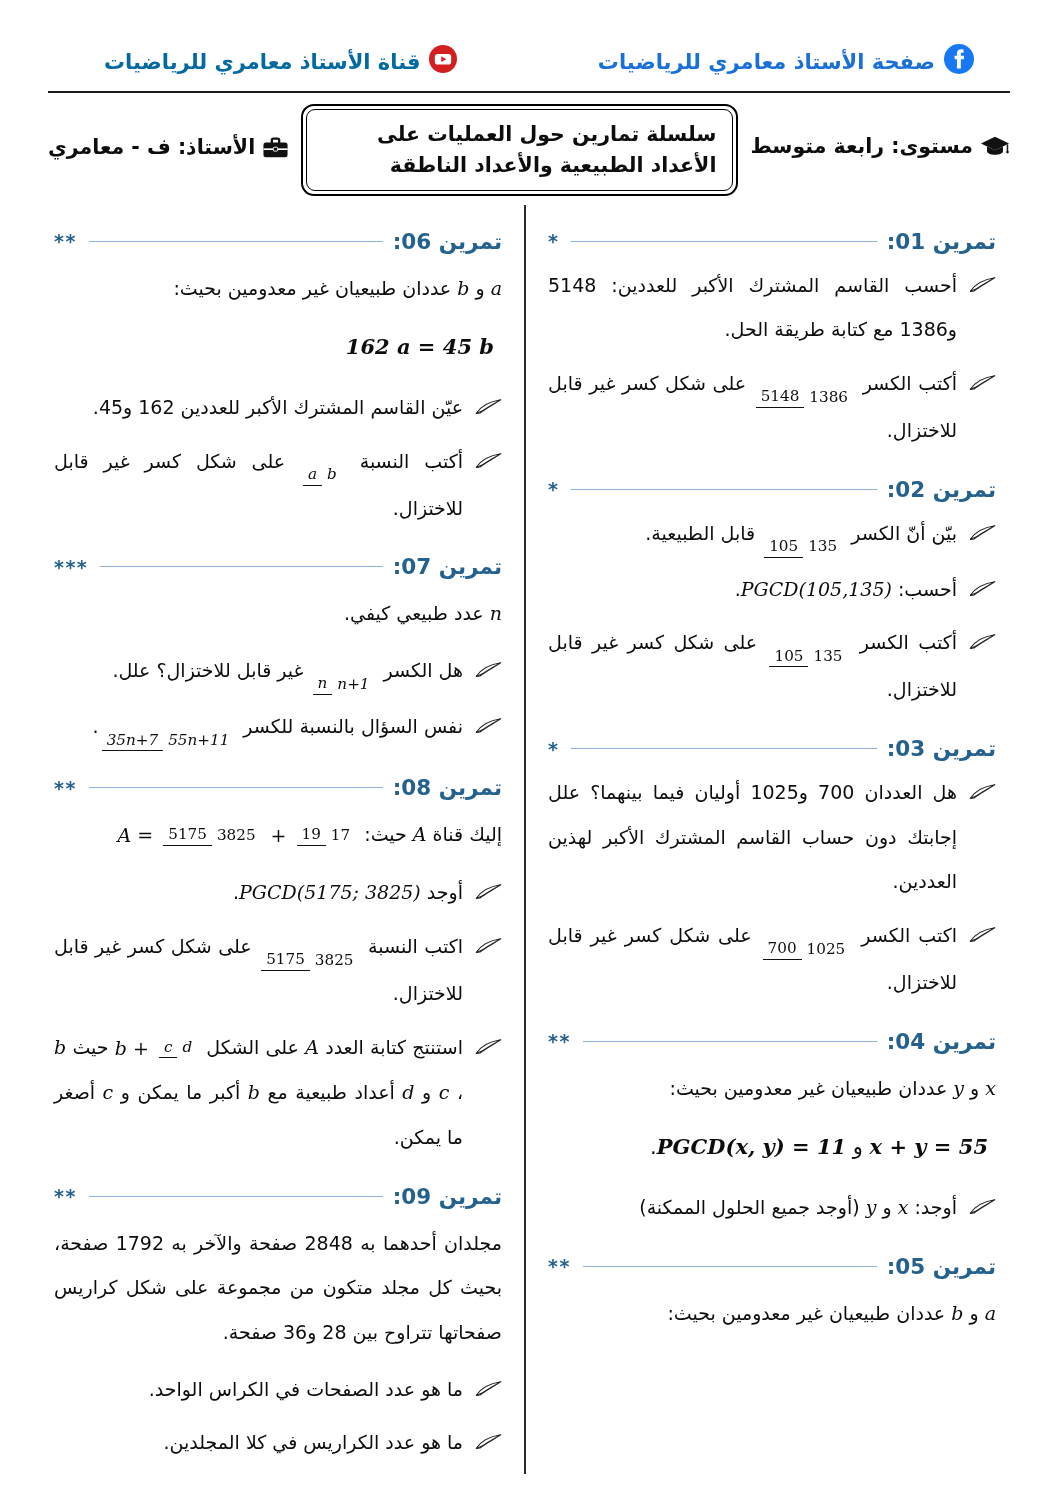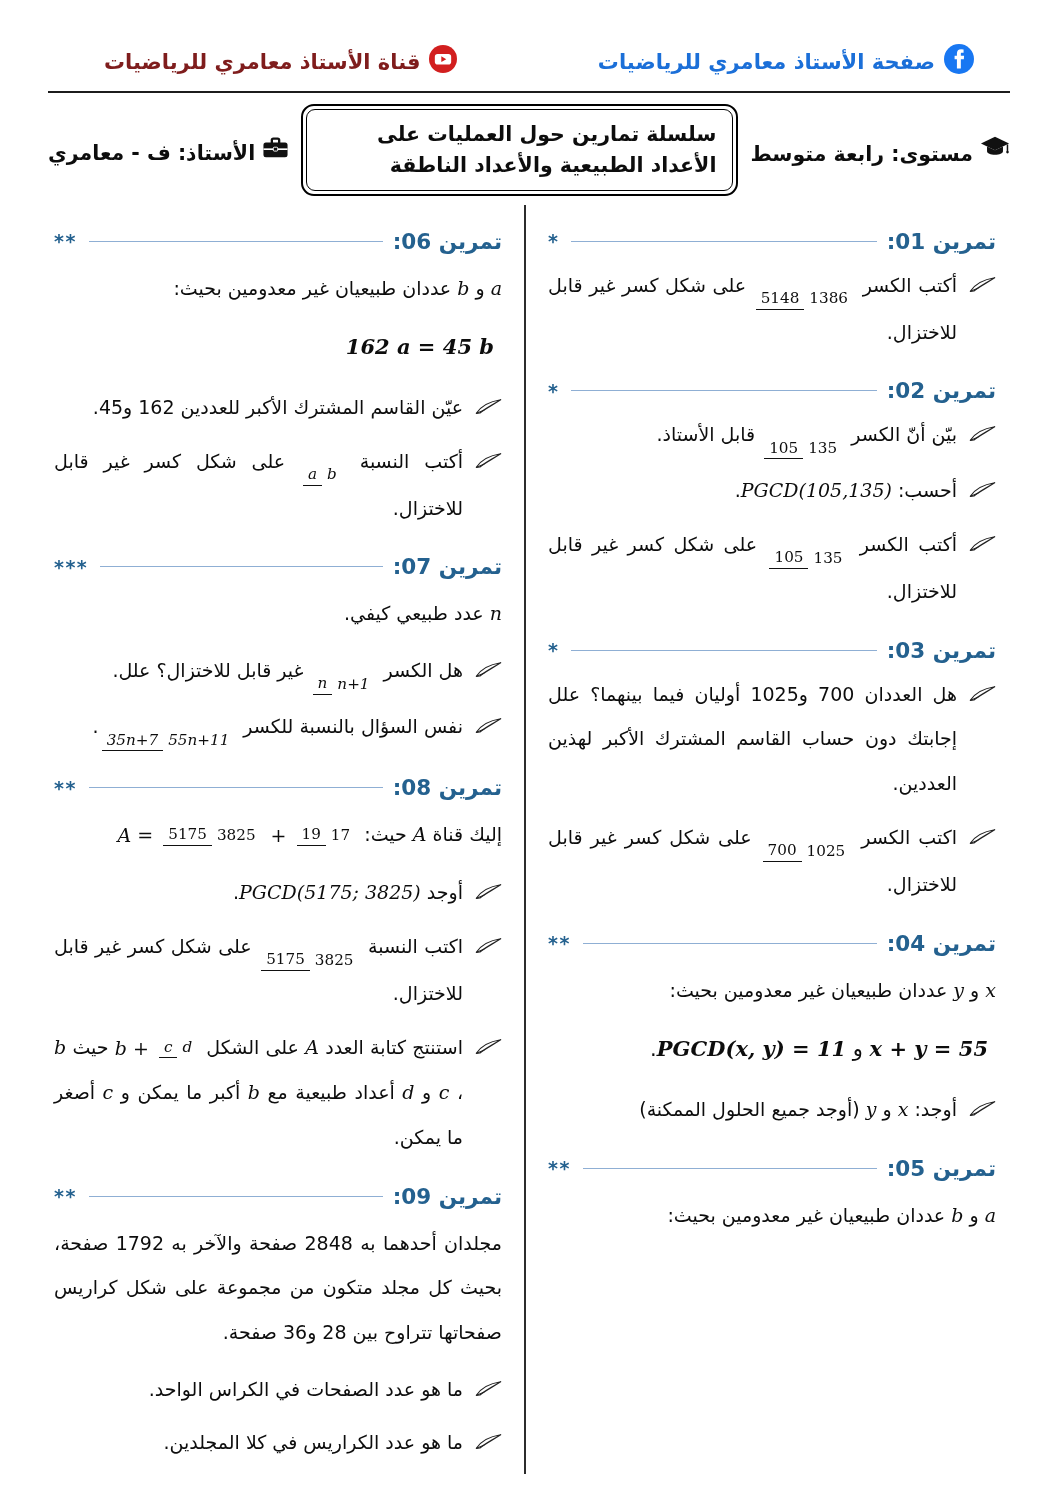--- a/index.html
+++ b/index.html
@@ -7,24 +7,24 @@
     width:1058px;height:1497px;box-sizing:border-box;
     margin:0 auto;background:#fff;overflow:hidden;
     padding:42px 48px 0 48px;
     font-family:"DejaVu Sans",sans-serif;color:#0d0d0d;
     direction:rtl;
   }
   
   .brand-row{display:flex;justify-content:space-between;align-items:center;padding:2px 36px 12px 56px;}
   .brand{display:flex;align-items:center;gap:9px;font-weight:700;font-size:21px;}
   .brand.fb{color:#1B6FD8;}
-  .brand.yt{color:#7f1d1d;text-align:right;}
+  .brand.yt{color:#0369a1;text-align:right;}
   .top-rule{border-top:2.4px solid #1c1c1c;}
   .meta-row{display:flex;align-items:center;justify-content:space-between;gap:12px;padding:11px 0 9px;}
-  .level,.teacher{display:flex;align-items:flex-end;gap:7px;font-weight:700;font-size:20.5px;white-space:nowrap;}
+  .level,.teacher{display:flex;align-items:flex-start;gap:7px;font-weight:700;font-size:20.5px;white-space:nowrap;}
   .title-box{border:2px solid #000;border-radius:13px;padding:3px;flex:0 1 545px;}
   .title-box .inner{border:1.6px solid #000;border-radius:9px;padding:9px 16px;text-align:right;font-weight:700;font-size:20.5px;line-height:1.5;}
   
   .columns{display:flex;align-items:stretch;min-height:1228px;}
   .col{flex:1 1 0;min-width:0;}
   .col.first{padding:0 14px 0 22px;}
   .col.second{padding:0 22px 0 6px;}
   .divider{flex:0 0 2px;background:#2c2c2c;}
   
   .ex-head{display:flex;align-items:center;margin:24px 0 4px;}
@@ -109,41 +109,48 @@
           <div class="ex-head">
             <span class="ex-title">تمرين 01:</span>
             <span class="ex-line"></span>
             <span class="ex-stars">*</span>
           </div>
           <div class="bullet">
             <span class="pen"><svg width="27" height="17" viewBox="0 0 30 18">
                 <path d="M1.5 16.5C7 8.2 15 3.6 28.5 1.5 19 7.6 11 11.6 5.5 16.2Z" fill="none" stroke="#222" stroke-width="1.4" stroke-linejoin="round"></path>
                 <path d="M1.5 16.5 10.5 12.9" stroke="#222" stroke-width="1.1"></path>
               </svg></span>
+            <span class="btxt"><span>أحسب القاسم المشترك الأكبر للعددين: 5148 و1386 مع كتابة طريقة الحل.</span></span>
+          </div>
+          <div class="bullet">
+            <span class="pen"><svg width="27" height="17" viewBox="0 0 30 18">
+                <path d="M1.5 16.5C7 8.2 15 3.6 28.5 1.5 19 7.6 11 11.6 5.5 16.2Z" fill="none" stroke="#222" stroke-width="1.4" stroke-linejoin="round"></path>
+                <path d="M1.5 16.5 10.5 12.9" stroke="#222" stroke-width="1.1"></path>
+              </svg></span>
             <span class="btxt"><span>أكتب الكسر </span><span class="frac">
                 <span class="fn">5148</span>
                 <span class="fd">1386</span>
               </span><span> على شكل كسر غير قابل للاختزال.</span></span>
           </div>
         </article>
         <article class="ex">
           <div class="ex-head">
             <span class="ex-title">تمرين 02:</span>
             <span class="ex-line"></span>
             <span class="ex-stars">*</span>
           </div>
           <div class="bullet">
             <span class="pen"><svg width="27" height="17" viewBox="0 0 30 18">
                 <path d="M1.5 16.5C7 8.2 15 3.6 28.5 1.5 19 7.6 11 11.6 5.5 16.2Z" fill="none" stroke="#222" stroke-width="1.4" stroke-linejoin="round"></path>
                 <path d="M1.5 16.5 10.5 12.9" stroke="#222" stroke-width="1.1"></path>
               </svg></span>
             <span class="btxt"><span>بيّن أنّ الكسر </span><span class="frac">
                 <span class="fn">105</span>
                 <span class="fd">135</span>
-              </span><span> قابل الأستاذ.</span></span>
+              </span><span> قابل الطبيعية.</span></span>
           </div>
           <div class="bullet">
             <span class="pen"><svg width="27" height="17" viewBox="0 0 30 18">
                 <path d="M1.5 16.5C7 8.2 15 3.6 28.5 1.5 19 7.6 11 11.6 5.5 16.2Z" fill="none" stroke="#222" stroke-width="1.4" stroke-linejoin="round"></path>
                 <path d="M1.5 16.5 10.5 12.9" stroke="#222" stroke-width="1.1"></path>
               </svg></span>
             <span class="btxt"><span>أحسب: </span><span class="math">PGCD(105,135)</span><span>.</span></span>
           </div>
           <div class="bullet">
             <span class="pen"><svg width="27" height="17" viewBox="0 0 30 18">

